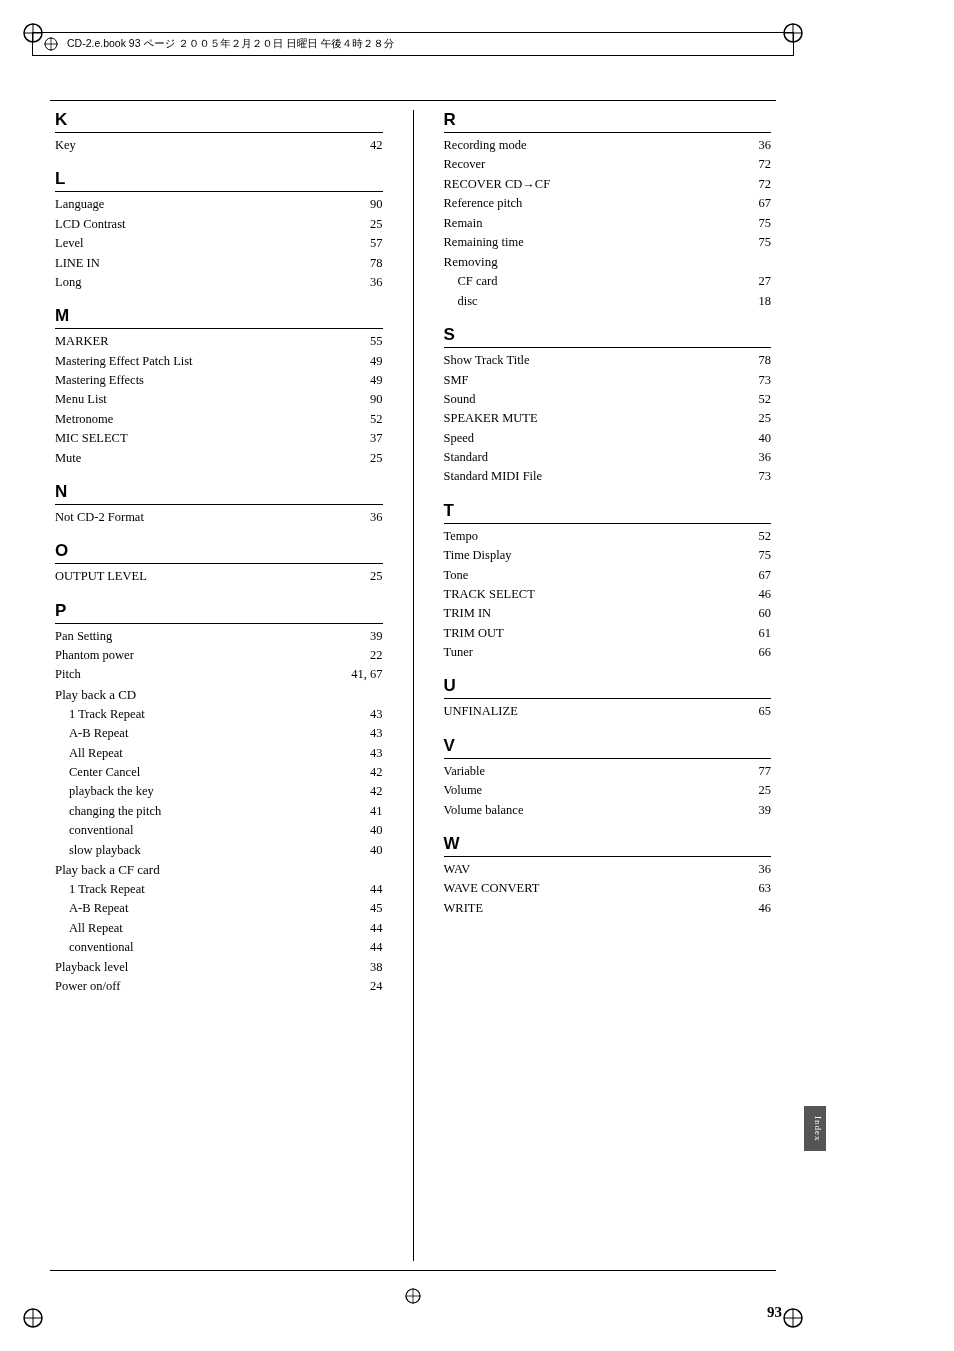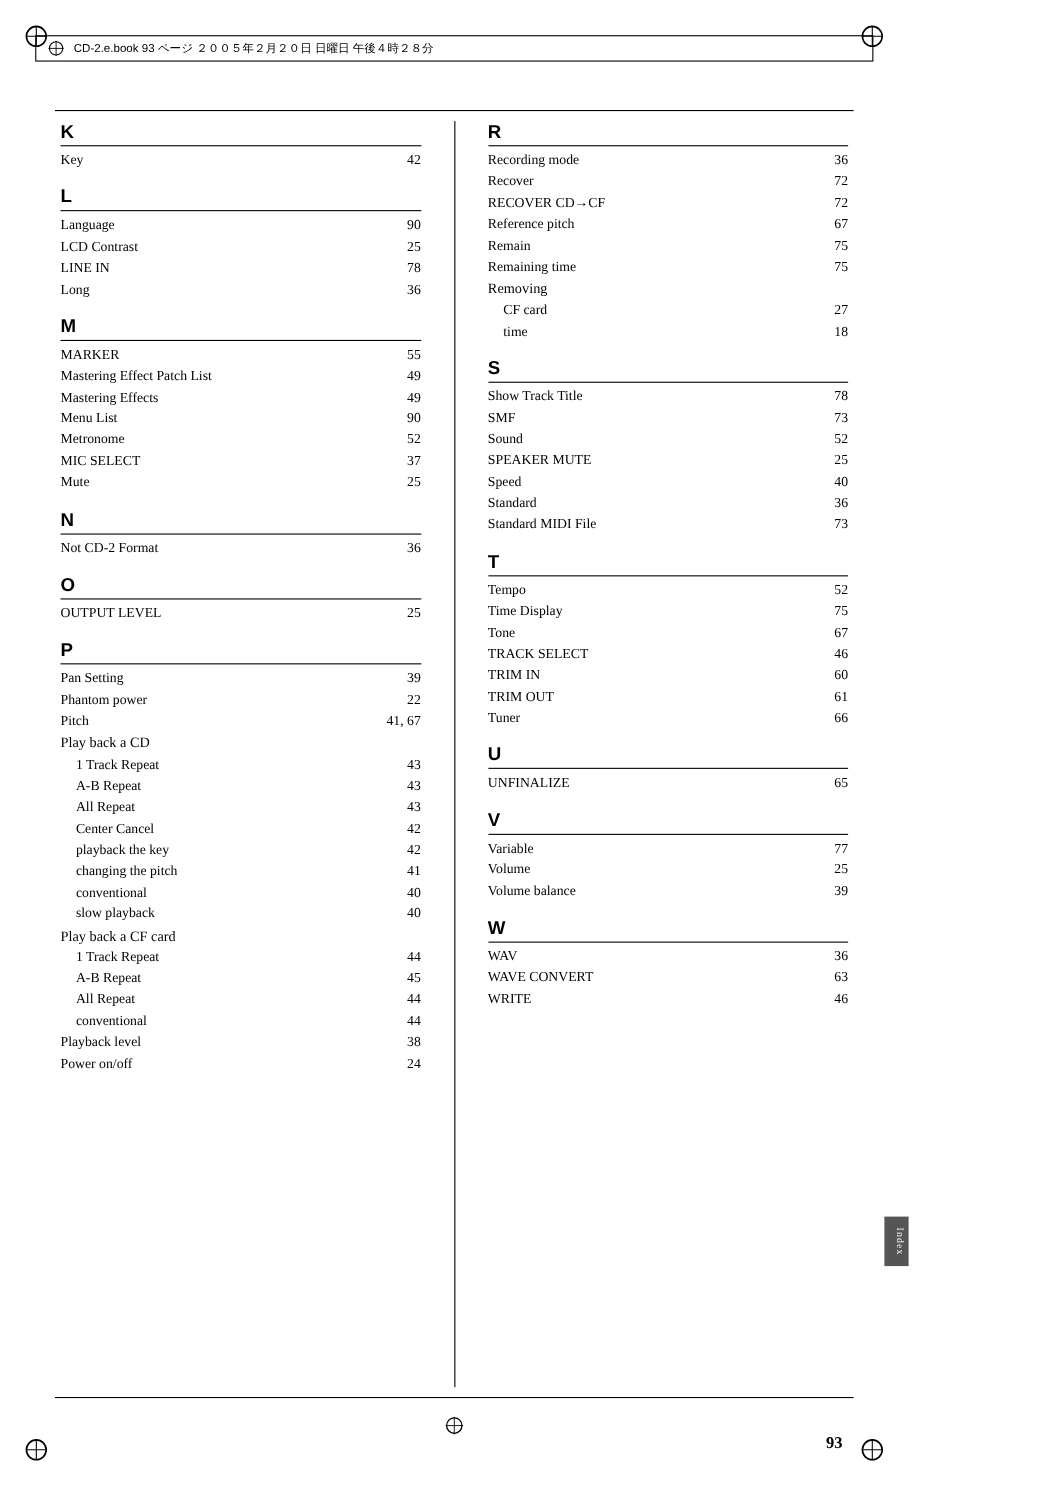--- a/index.html
+++ b/index.html
@@ -128,21 +128,21 @@
       width: 1px;
       background: #000;
       margin: 0;
       align-self: stretch;
     }
 
     
     .page-number {
       position: absolute;
       bottom: 30px;
-      right: 60px;
+      right: 44px;
       font-size: 15px;
       font-weight: bold;
     }
 
     
     .side-tab {
       position: absolute;
       right: 0;
       bottom: 200px;
       width: 22px;
@@ -237,20 +237,25 @@
           <span class="entry-label">Language</span>
           <span class="entry-dots"></span>
           <span class="entry-page">90</span>
         </div>
         <div class="index-entry">
           <span class="entry-label">LCD Contrast</span>
           <span class="entry-dots"></span>
           <span class="entry-page">25</span>
         </div>
         <div class="index-entry">
+          <span class="entry-label">Level</span>
+          <span class="entry-dots"></span>
+          <span class="entry-page">57</span>
+        </div>
+        <div class="index-entry">
           <span class="entry-label">LINE IN</span>
           <span class="entry-dots"></span>
           <span class="entry-page">78</span>
         </div>
         <div class="index-entry">
           <span class="entry-label">Long</span>
           <span class="entry-dots"></span>
           <span class="entry-page">36</span>
         </div>
         <div class="section-header">M</div>
@@ -436,21 +441,21 @@
         </div>
         <div class="index-entry">
           <span class="group-label entry-label">Removing</span>
         </div>
         <div class="index-entry indented">
           <span class="entry-label">CF card</span>
           <span class="entry-dots"></span>
           <span class="entry-page">27</span>
         </div>
         <div class="index-entry indented">
-          <span class="entry-label">time</span>
+          <span class="entry-label">disc</span>
           <span class="entry-dots"></span>
           <span class="entry-page">18</span>
         </div>
         <div class="section-header">S</div>
         <hr class="section-rule">
         <div class="index-entry">
           <span class="entry-label">Show Track Title</span>
           <span class="entry-dots"></span>
           <span class="entry-page">78</span>
         </div>

